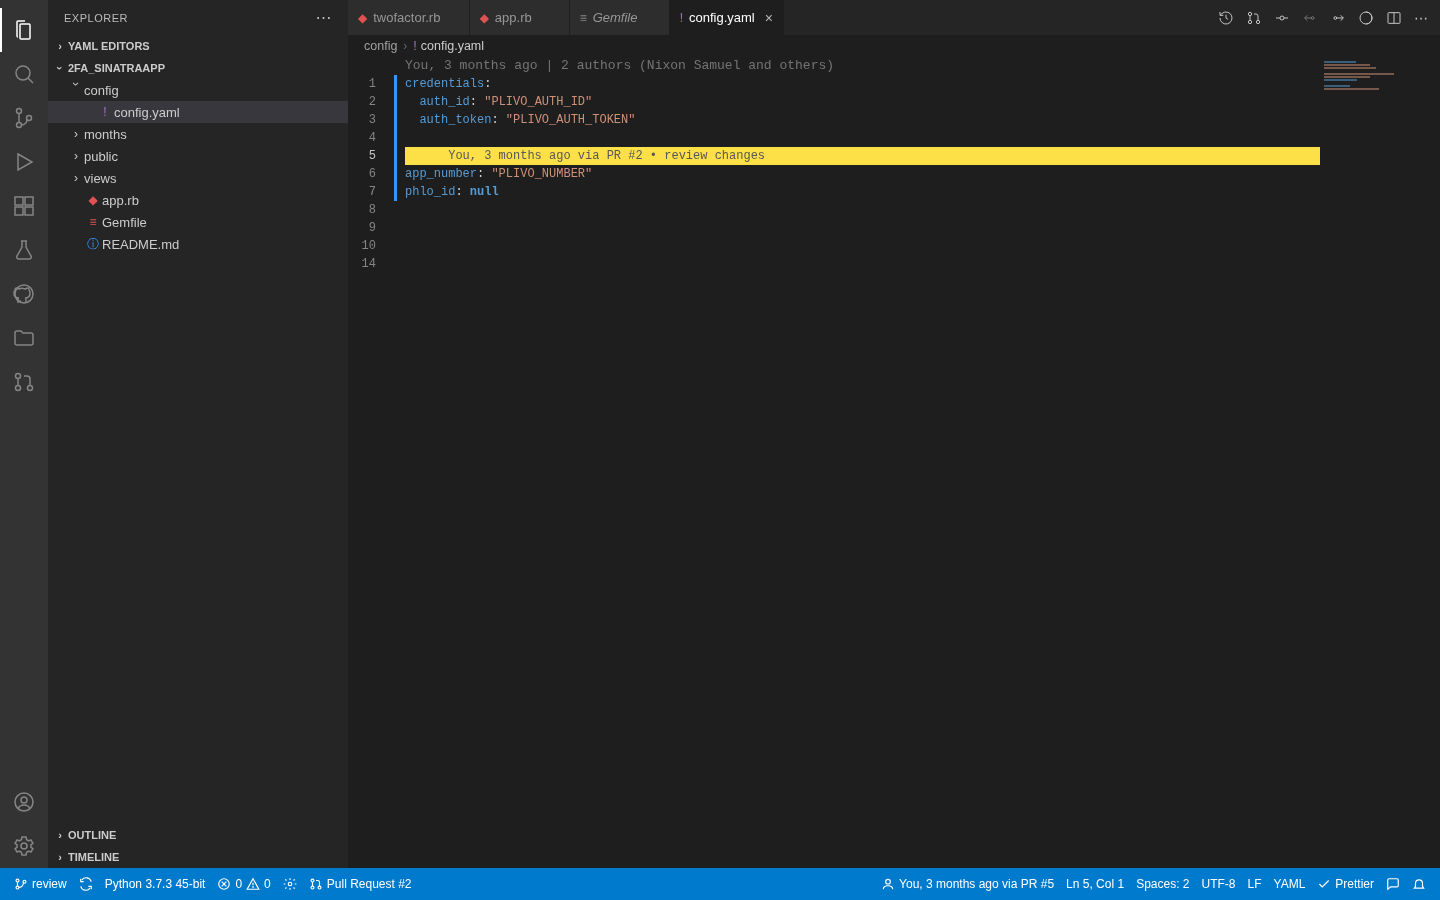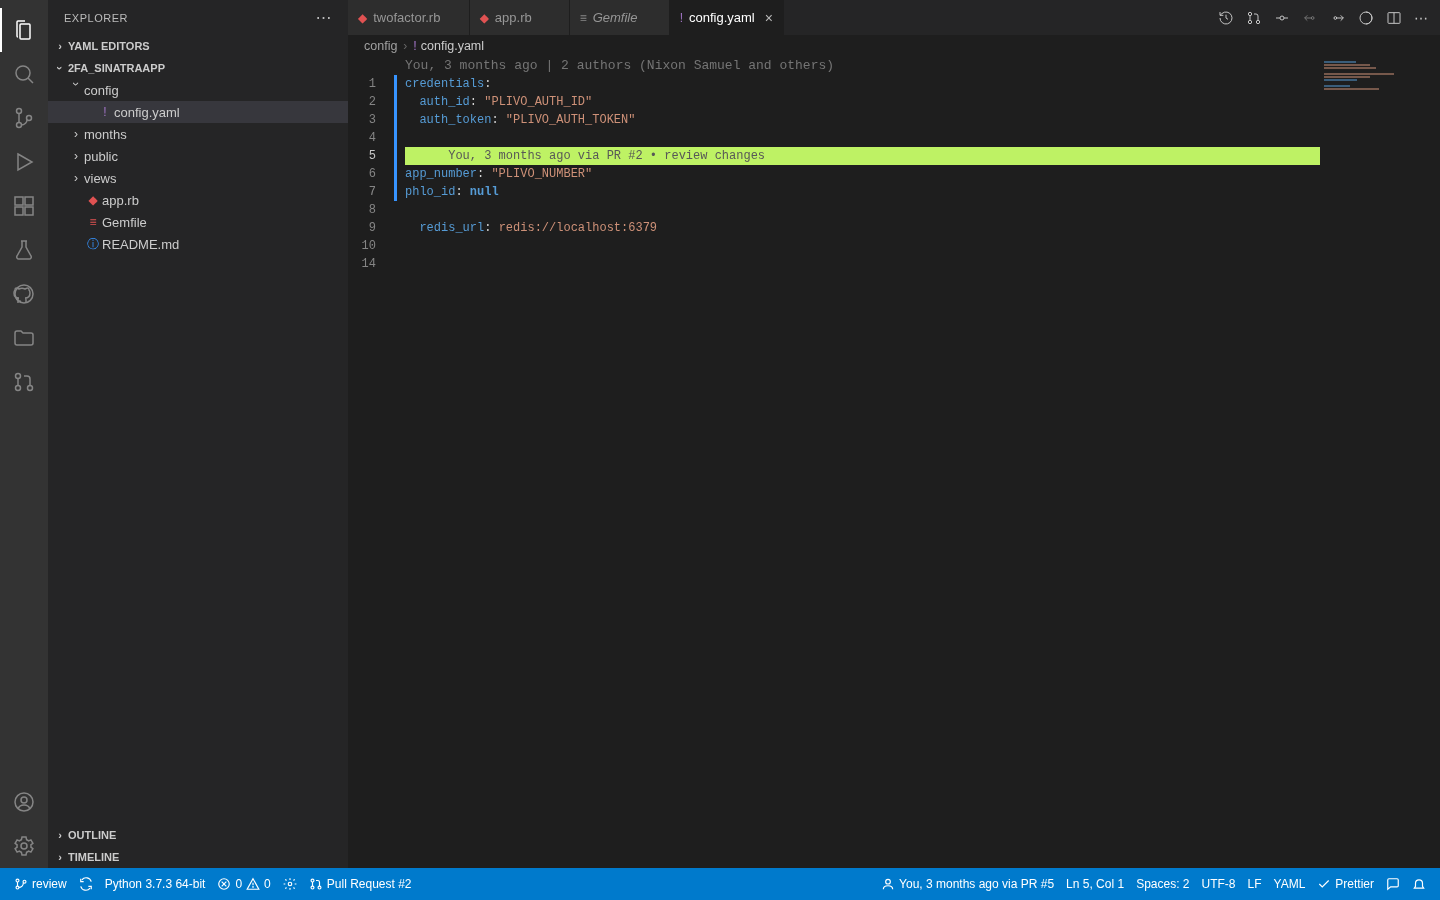--- a/index.html
+++ b/index.html
@@ -38,21 +38,21 @@
 .editor-body { flex:1; display:flex; position:relative; font-family: Menlo, Consolas, "Courier New", monospace; font-size:12px; }
 .gutter { width:46px; text-align:right; color:#858585; padding-top:18px; user-select:none; }
 .gutter .ln { height:18px; line-height:18px; padding-right:18px; }
 .gutter .ln.active { color:#c6c6c6; }
 .git-bar { width:3px; background:transparent; padding-top:18px; }
 .git-bar .gb { height:18px; }
 .git-bar .gb.mod { background:#3794ff; width:3px;}
 .code { flex:1; padding-top:0; padding-left:8px; position:relative; }
 .codelens { height:18px; line-height:18px; color:#757575; font-size:13px; padding-left:0;}
 .code-line { height:18px; line-height:18px; white-space:pre; }
-.code-line.hl { background:#bef264; }
+.code-line.hl { background:#fde047; }
 .tok-key { color:#569cd6; }
 .tok-str { color:#ce9178; }
 .tok-colon { color:#d4d4d4; }
 .tok-null { color:#569cd6;font-weight:bold; }
 .blame-inline { color:#575757; }
 .minimap { width:120px; background:#1e1e1e; position:relative; }
 .minimap .mm-line { position:absolute; height:2px; }
 .statusbar { height:22px; background:#007acc; color:#ffffff; display:flex; align-items:center; font-size:12px; padding:16px 8px; }
 .statusbar .sb-item { display:flex; align-items:center; gap:4px; padding:0 6px; height:100%; cursor:pointer; }
 .statusbar .spacer { flex:1; }
@@ -326,21 +326,20 @@
       <div class="code" id="code">
           <div class="codelens">You, 3 months ago | 2 authors (Nixon Samuel and others)</div>
           <div class="code-line"><span class="tok-key">credentials</span><span class="tok-colon">:</span></div>
           <div class="code-line"><span class="">  </span><span class="tok-key">auth_id</span><span class="tok-colon">: </span><span class="tok-str">"PLIVO_AUTH_ID"</span></div>
           <div class="code-line"><span class="">  </span><span class="tok-key">auth_token</span><span class="tok-colon">: </span><span class="tok-str">"PLIVO_AUTH_TOKEN"</span></div>
           <div class="code-line"></div>
           <div class="code-line hl"><span class="blame-inline">      You, 3 months ago via PR #2 • review changes</span></div>
           <div class="code-line"><span class="tok-key">app_number</span><span class="tok-colon">: </span><span class="tok-str">"PLIVO_NUMBER"</span></div>
           <div class="code-line"><span class="tok-key">phlo_id</span><span class="tok-colon">: </span><span class="tok-null">null</span></div>
           <div class="code-line"></div>
-          <div class="code-line"><span class="">  </span><span class="tok-key">redis_url</span><span class="tok-colon">: </span><span class="tok-str">redis://localhost:6379</span></div>
           <div class="code-line"></div>
         </div>
       <div class="minimap" id="minimap">
           <div class="mm-line" style="top: 4px; left: 4px; width: 32px; background: rgb(86, 156, 214); opacity: 0.5;"></div>
           <div class="mm-line" style="top: 7px; left: 4px; width: 46px; background: rgb(206, 145, 120); opacity: 0.5;"></div>
           <div class="mm-line" style="top: 10px; left: 4px; width: 52px; background: rgb(206, 145, 120); opacity: 0.5;"></div>
           <div class="mm-line" style="top: 16px; left: 4px; width: 70px; background: rgb(206, 145, 120); opacity: 0.5;"></div>
           <div class="mm-line" style="top: 19px; left: 4px; width: 46px; background: rgb(206, 145, 120); opacity: 0.5;"></div>
           <div class="mm-line" style="top: 22px; left: 4px; width: 33px; background: rgb(86, 156, 214); opacity: 0.5;"></div>
           <div class="mm-line" style="top: 28px; left: 4px; width: 26px; background: rgb(86, 156, 214); opacity: 0.5;"></div>
@@ -363,21 +362,21 @@
   </div>
   <div class="sb-item">
     <svg width="14" height="14" viewBox="0 0 24 24" fill="none" stroke="currentColor" stroke-width="2">
         <path d="M21 8a9 9 0 0 0-16-3"></path>
         <path d="M3 16a9 9 0 0 0 16 3"></path>
         <polyline points="3 3 3 8 8 8"></polyline>
         <polyline points="21 21 21 16 16 16"></polyline>
       </svg>
   </div>
   <div class="sb-item">
-    <span>Python 3.7.3 64-bit</span>
+    <span>Python 3.7.3 45-bit</span>
   </div>
   <div class="sb-item">
     <svg width="14" height="14" viewBox="0 0 24 24" fill="none" stroke="currentColor" stroke-width="2">
         <circle cx="12" cy="12" r="9"></circle>
         <line x1="8" y1="8" x2="16" y2="16"></line>
         <line x1="16" y1="8" x2="8" y2="16"></line>
       </svg>
     <span>0</span>
     <svg width="14" height="14" viewBox="0 0 24 24" fill="none" stroke="currentColor" stroke-width="2">
         <path d="M12 3l10 18H2z"></path>

